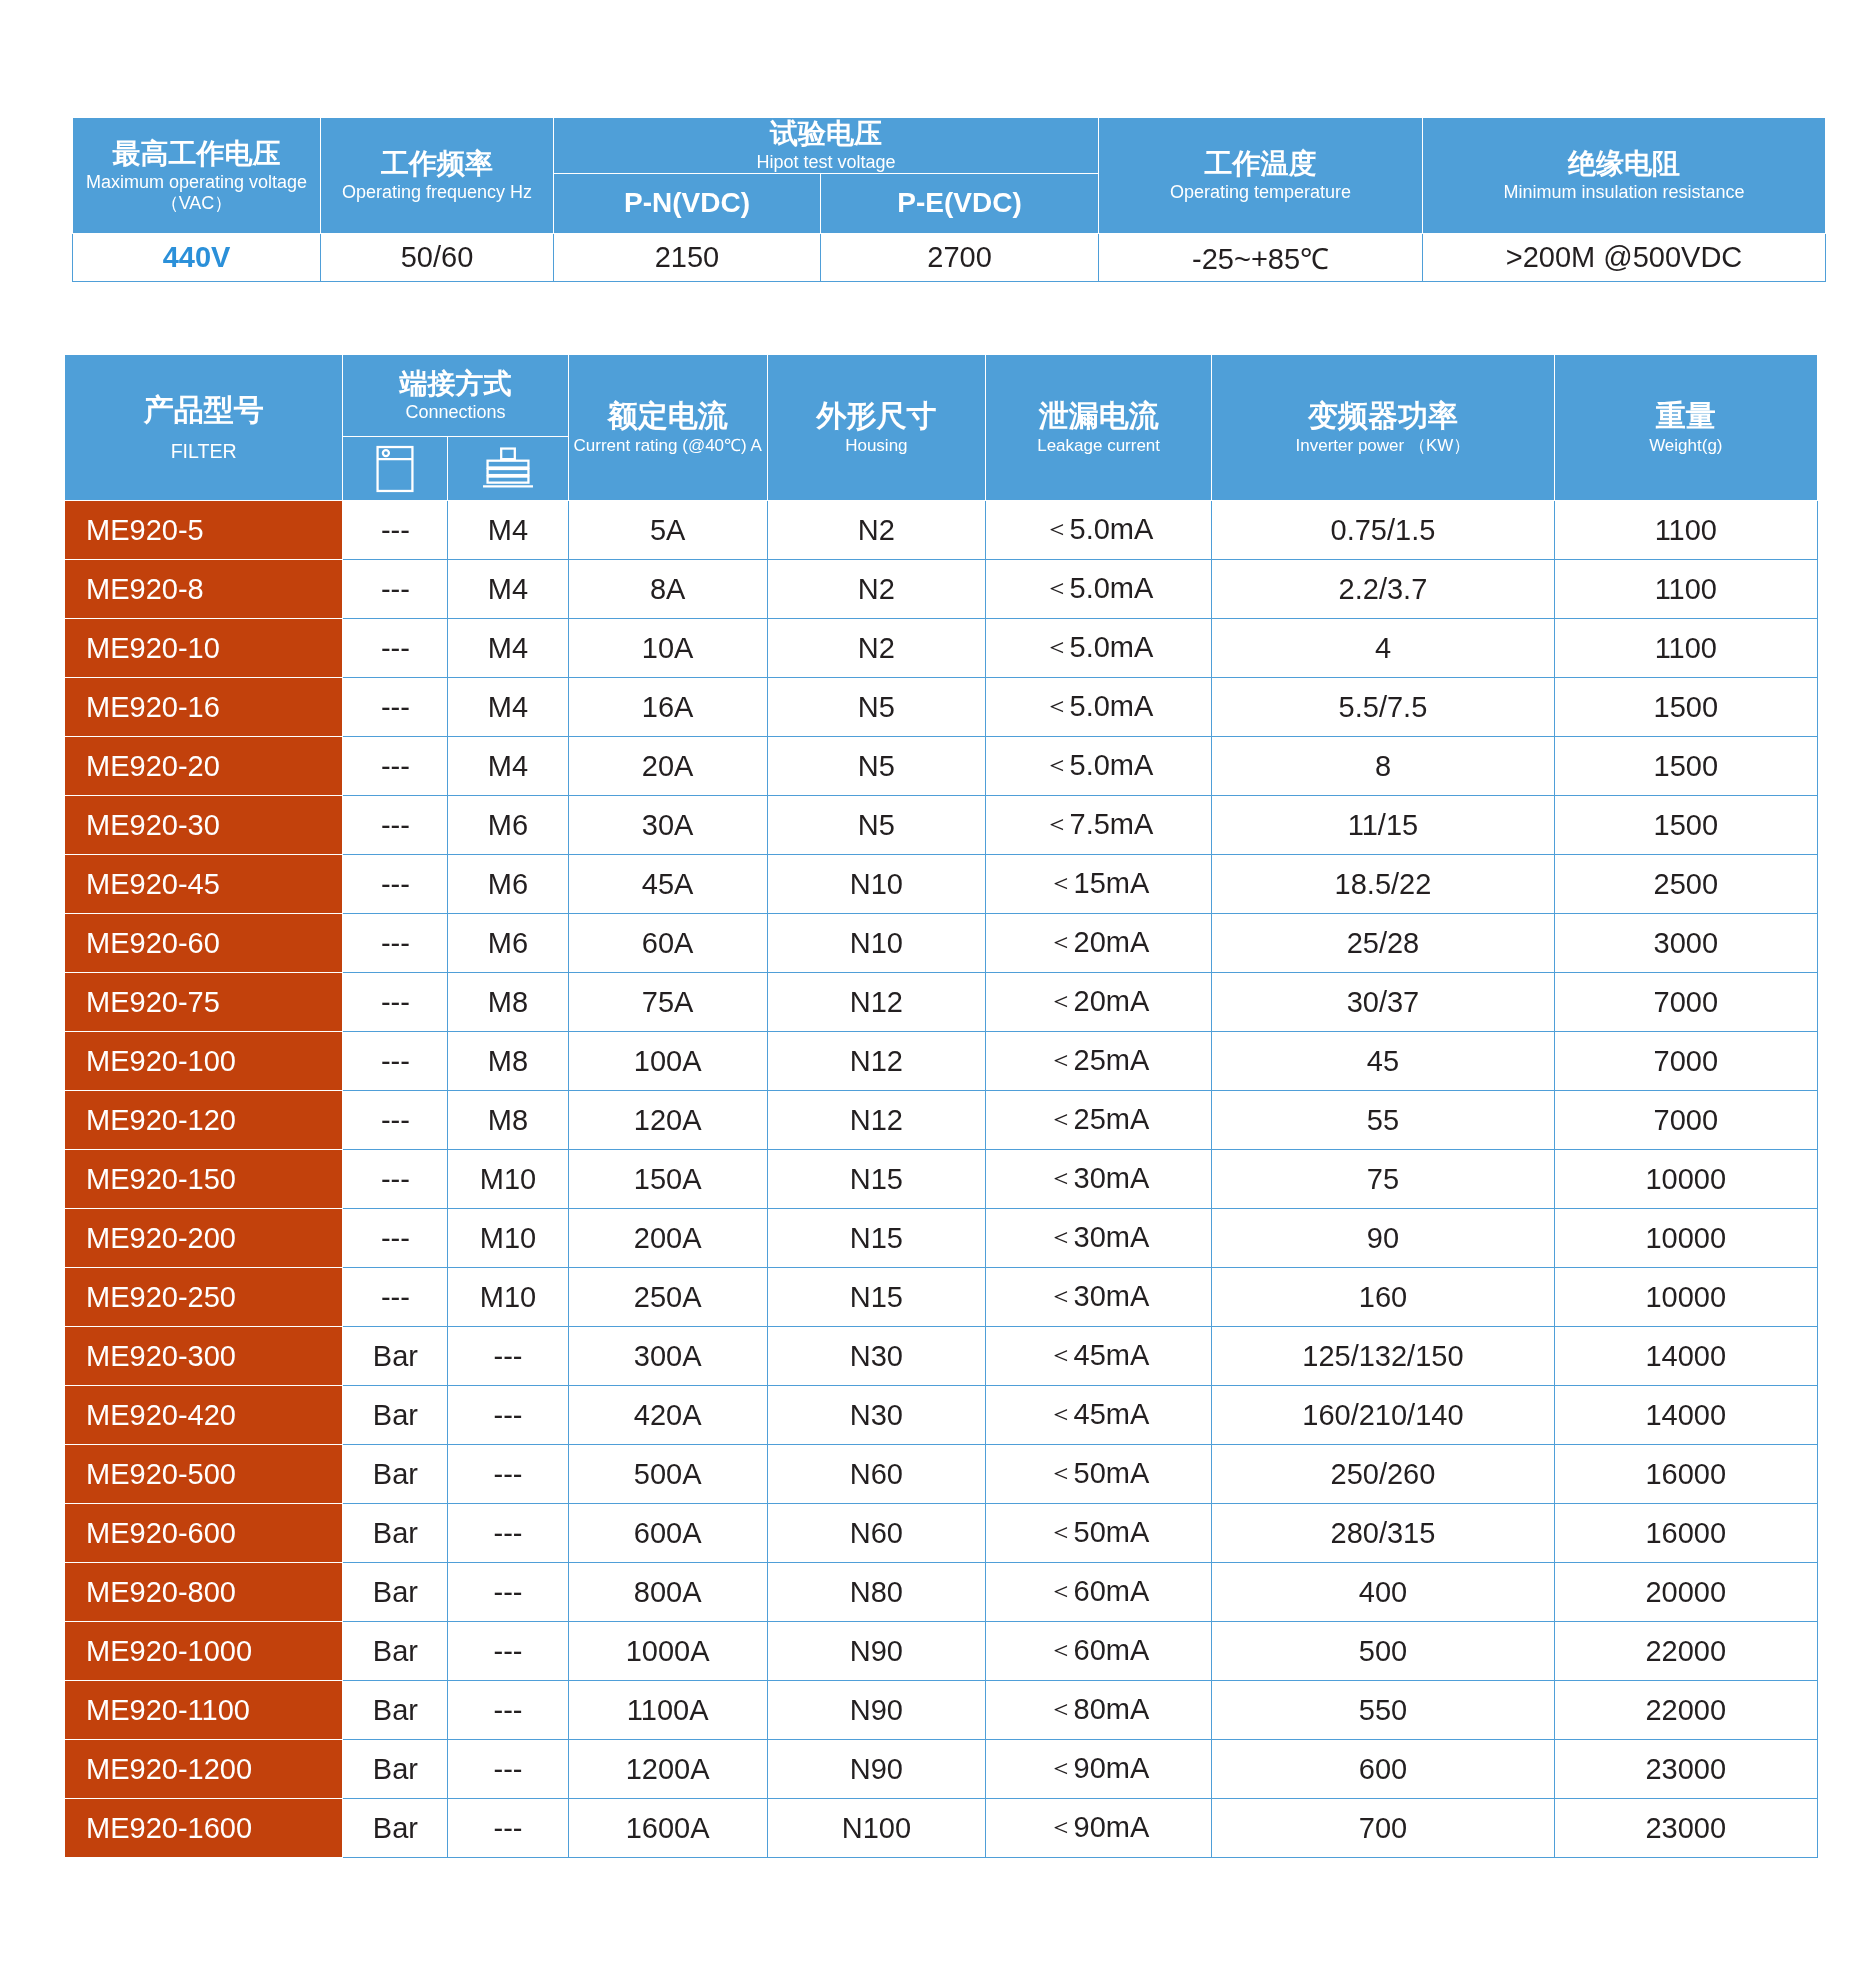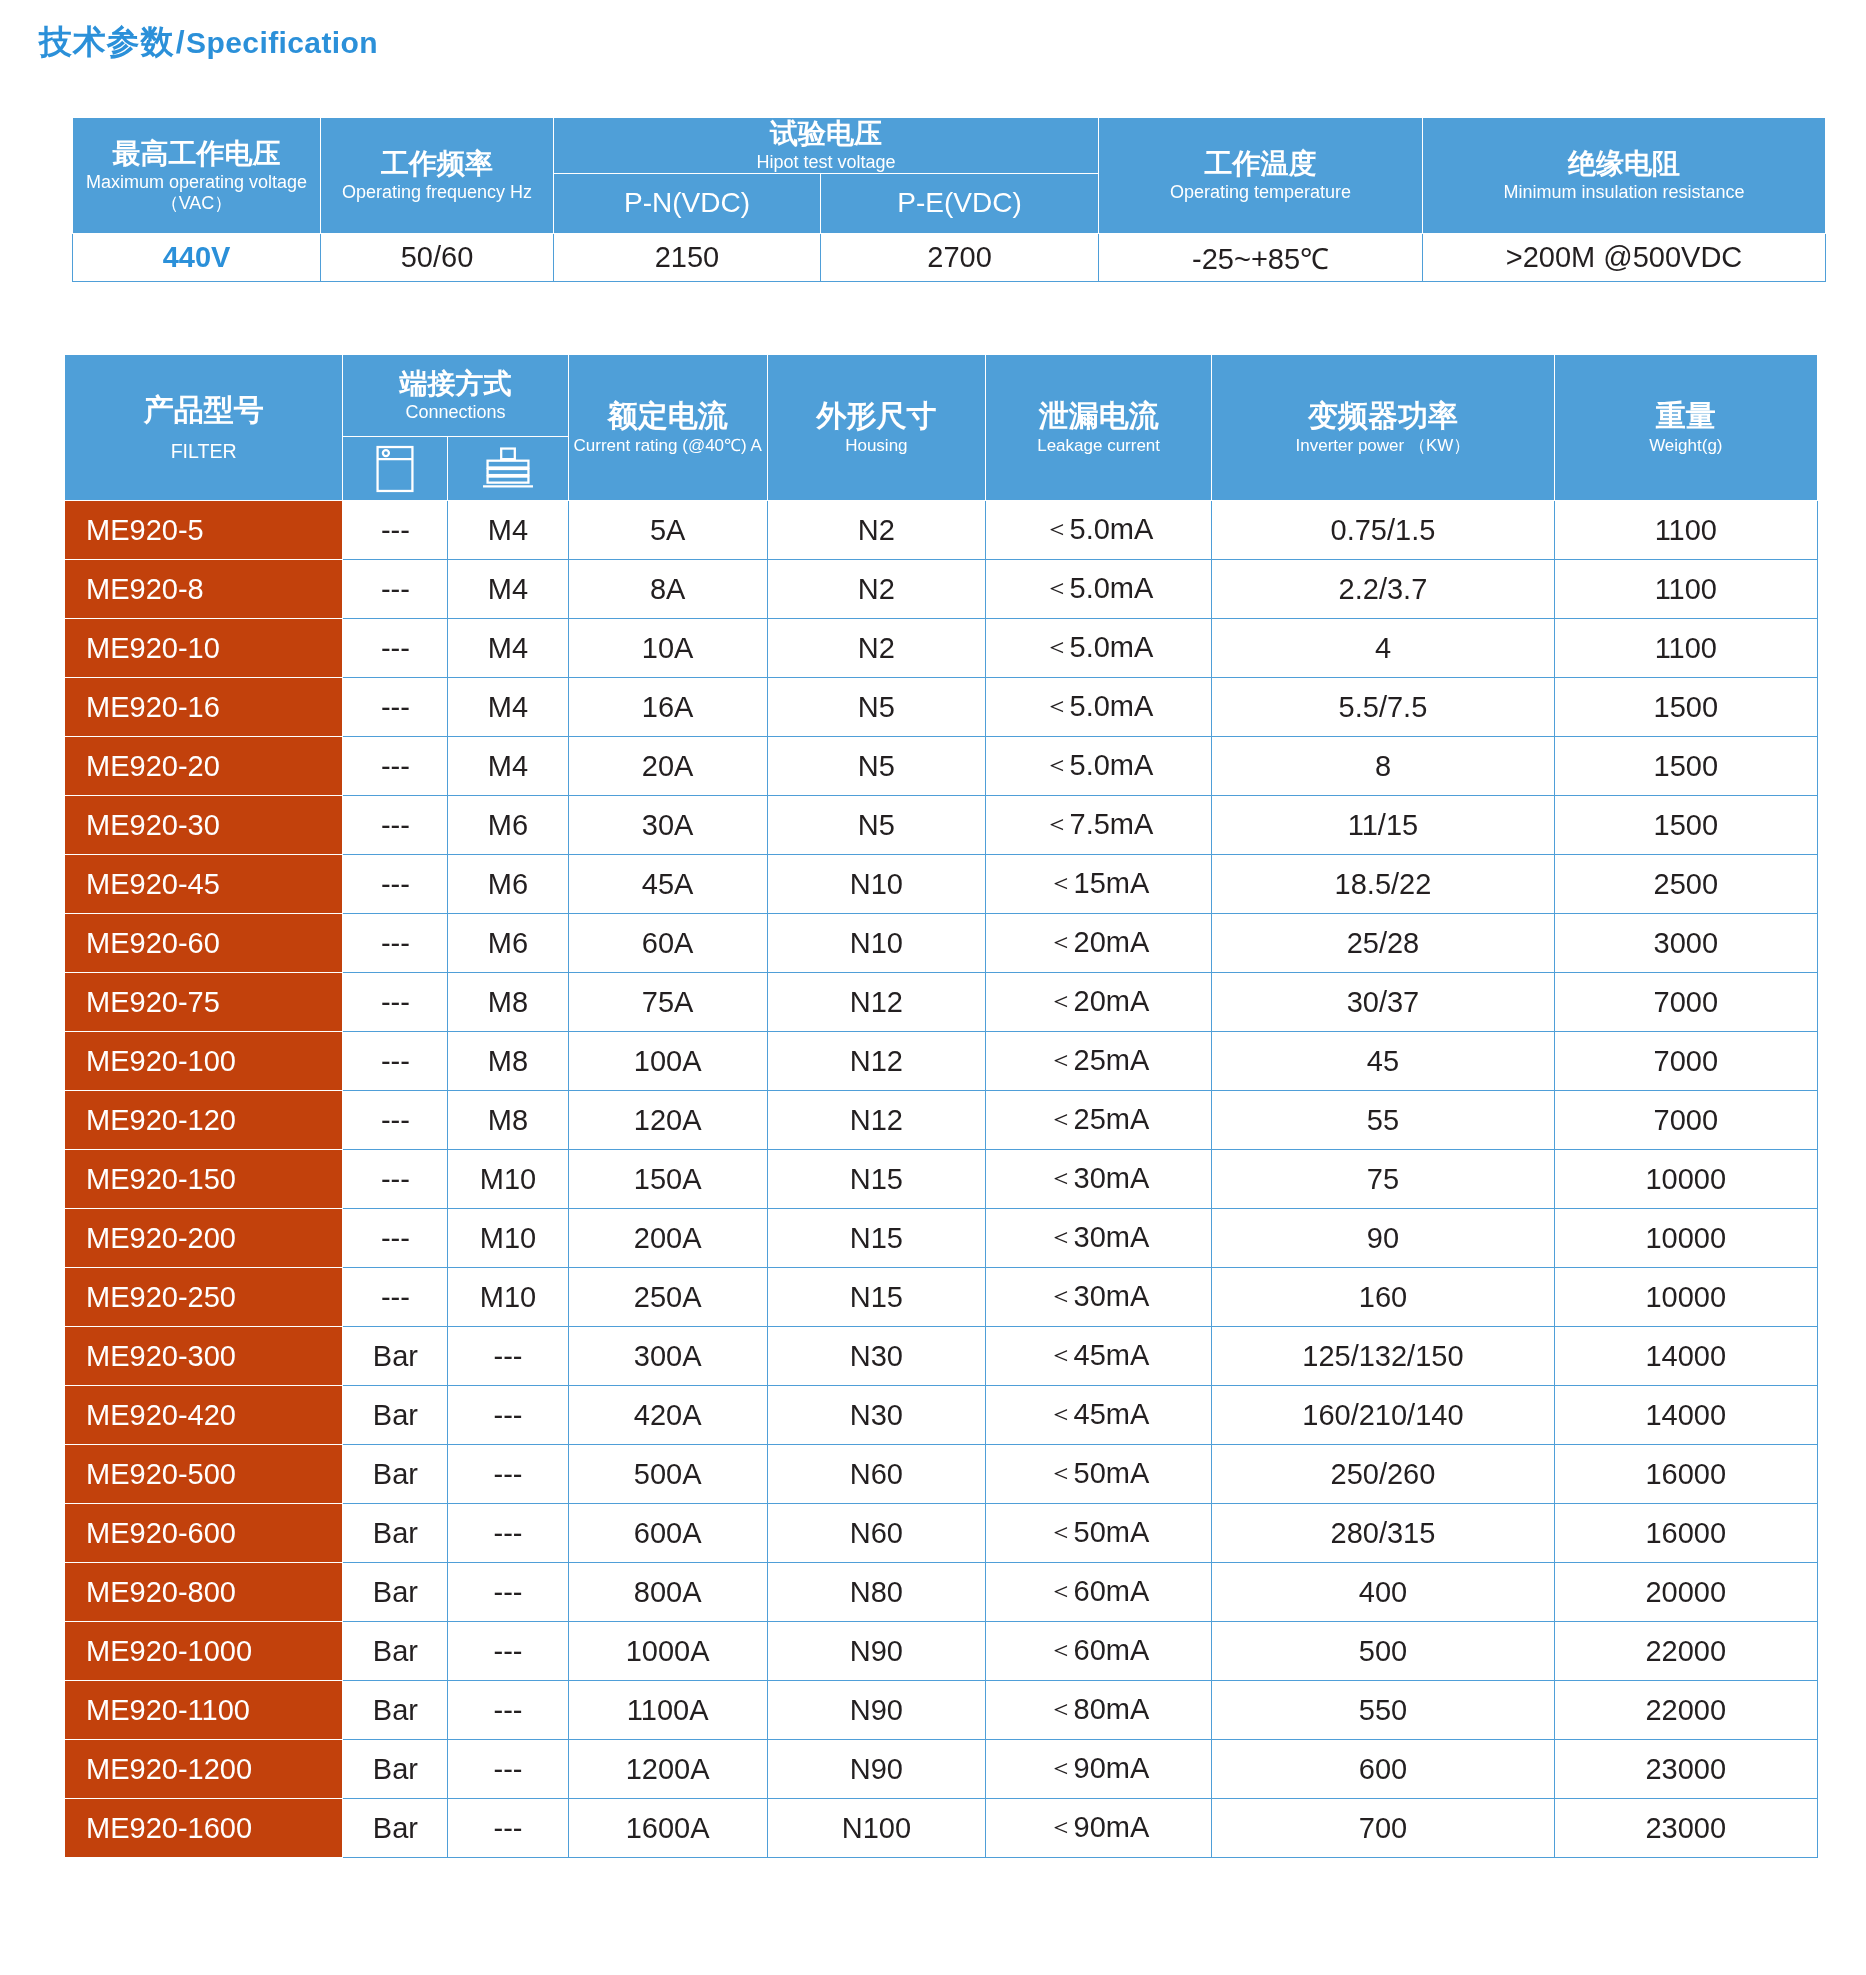--- a/index.html
+++ b/index.html
@@ -103,21 +103,21 @@
     font-size: 29px;
     height: 47px;
   }
   .t1-val-blue {
     color: #2b90d9;
     font-weight: bold;
     font-size: 29px;
   }
   .t1-sub {
     font-size: 28px;
-    font-weight: normal;
+    font-weight: bold;
     color: #ffffff;
     line-height: 1.1;
   }
 
   
   .tbl2 {
     position: absolute;
     left: 64px;
     top: 354px;
     width: 1754px;
@@ -152,25 +152,20 @@
     position: relative;
     top: -1.5px;
   }
   .nowrap { white-space: nowrap; }
 </style>
 </head>
 <body>
 
 <div class="page">
 
-  <div class="title-row">
-    <span class="title-cn">技术参数</span>
-    <span class="title-sep">/</span>
-    <span class="title-en">Specification</span>
-  </div>
 
   <table class="tbl1">
     <colgroup>
       <col style="width:248px">
       <col style="width:233px">
       <col style="width:267px">
       <col style="width:278px">
       <col style="width:324px">
       <col style="width:403px">
     </colgroup>

